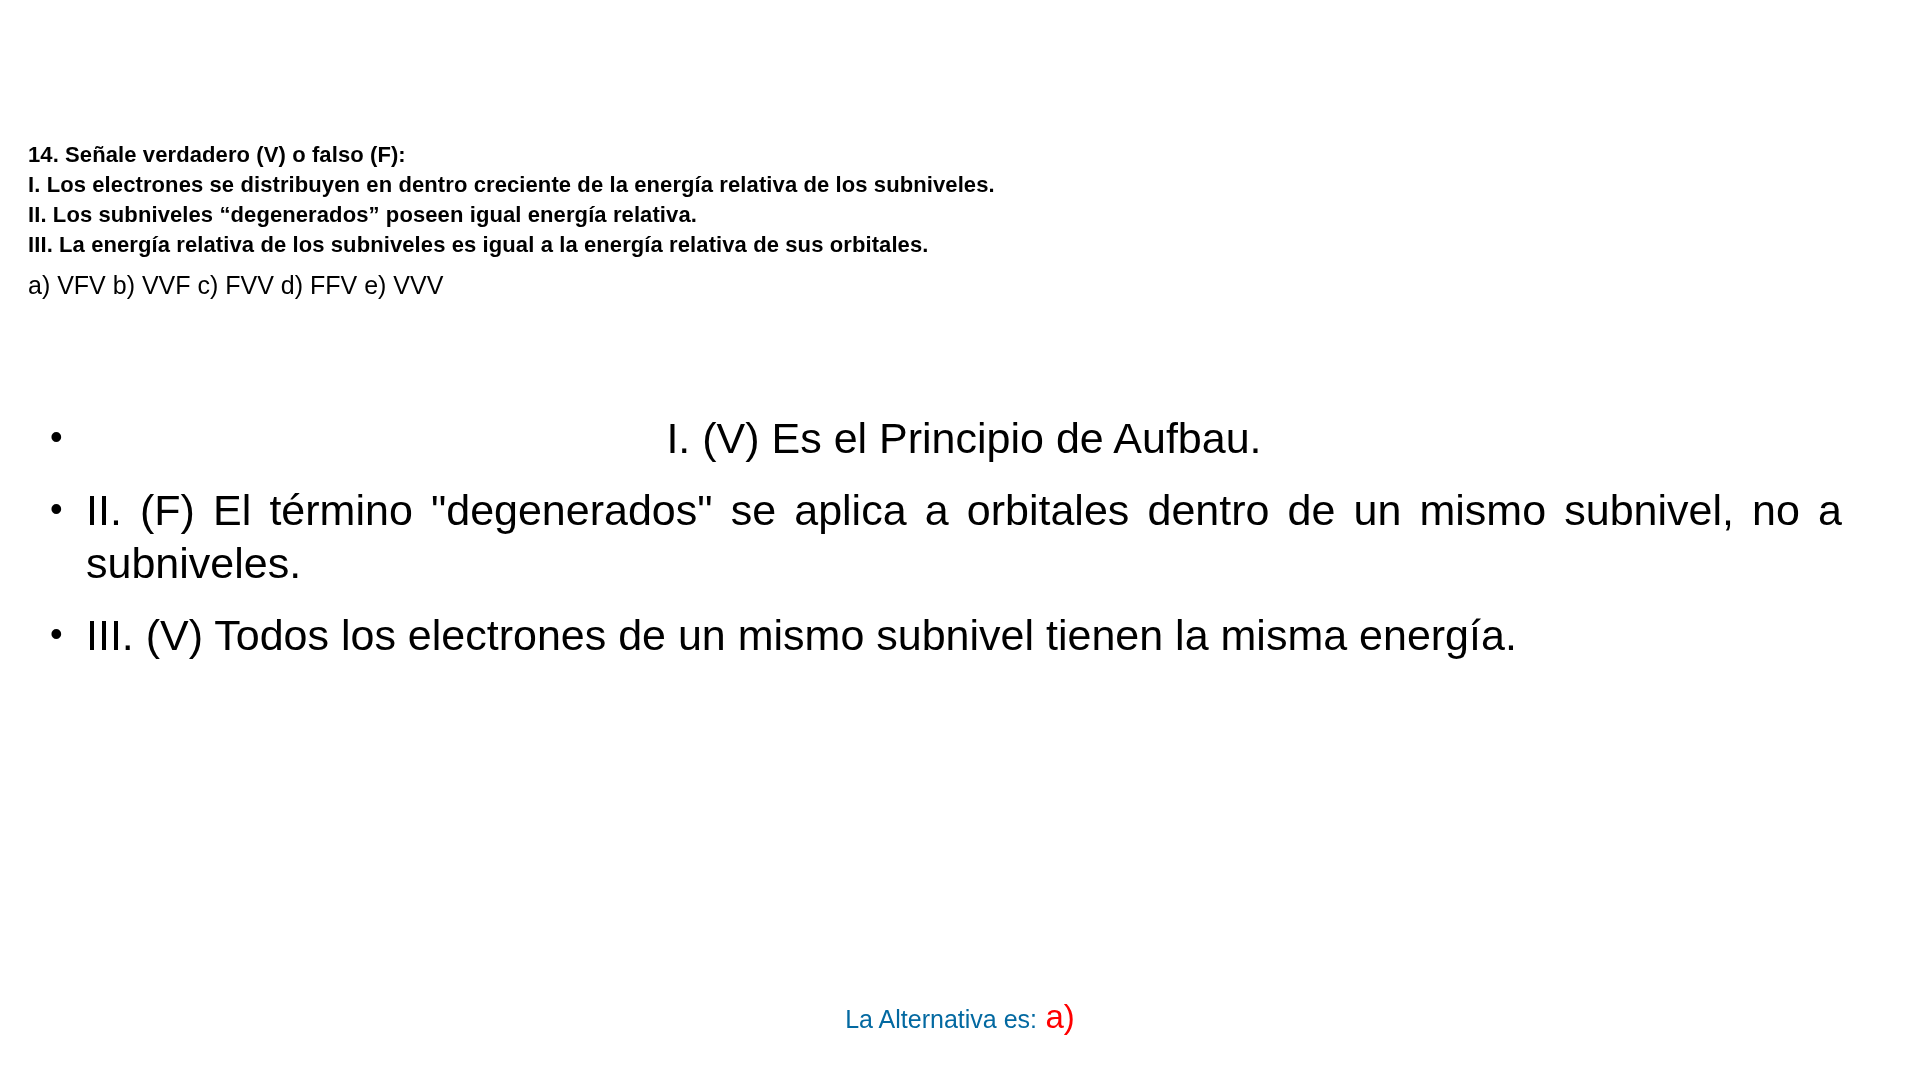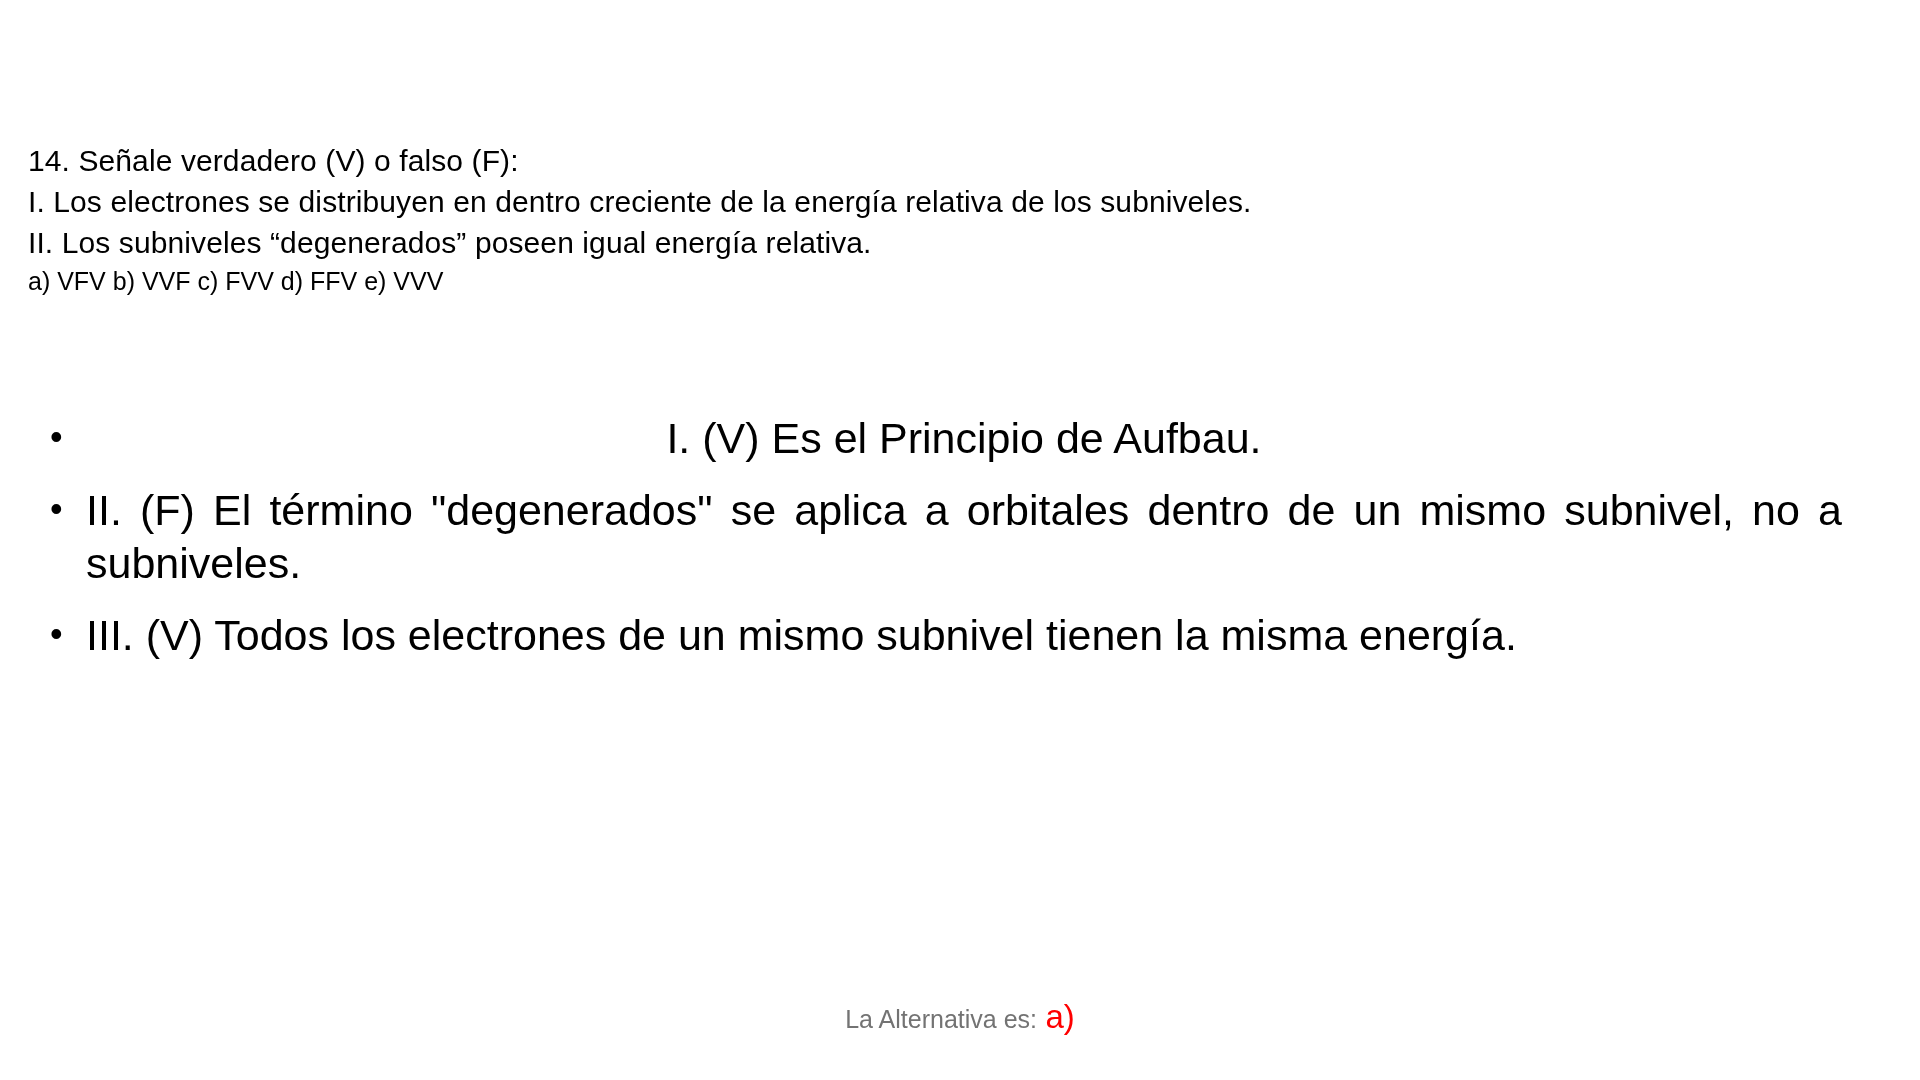--- a/index.html
+++ b/index.html
@@ -22,31 +22,31 @@
   }
 
   
   .question-block {
     position: absolute;
     left: 28px;
     top: 140px;
     width: 1830px;
   }
   .q-line {
-    font-size: 30px;
-    font-weight: normal;
+    font-size: 22px;
+    font-weight: bold;
     line-height: 1.37;
     letter-spacing: 0.1px;
     white-space: nowrap;
   }
   .q-options {
     font-size: 25px;
     font-weight: normal;
     line-height: 1.45;
-    margin-top: 0;
+    margin-top: 6px;
     white-space: nowrap;
   }
 
   
   .answer-list {
     position: absolute;
     left: 50px;
     top: 412px;
     width: 1800px;
   }
@@ -78,37 +78,38 @@
   .alt-footer {
     position: absolute;
     left: 0;
     right: 0;
     top: 998px;
     text-align: center;
     white-space: nowrap;
   }
   .alt-label {
     font-size: 25px;
-    color: #737373;
+    color: #0369a1;
   }
   .alt-value {
     font-size: 33px;
     color: #ff0000;
     margin-left: 4px;
   }
 </style>
 </head>
 <body>
 
 <div class="slide">
 
   <div class="question-block">
     <div class="q-line">14. Señale verdadero (V) o falso (F):</div>
     <div class="q-line">I. Los electrones se distribuyen en dentro creciente de la energía relativa de los subniveles.</div>
     <div class="q-line">II. Los subniveles “degenerados” poseen igual energía relativa.</div>
+    <div class="q-line">III. La energía relativa de los subniveles es igual a la energía relativa de sus orbitales.</div>
     <div class="q-options">a) VFV b) VVF c) FVV d) FFV e) VVV</div>
   </div>
 
   <div class="answer-list">
 
     <div class="bullet-item">
       <span class="bullet-mark">•</span>
       <span class="bullet-text nojust">I. (V) Es el Principio de Aufbau.</span>
     </div>
 

